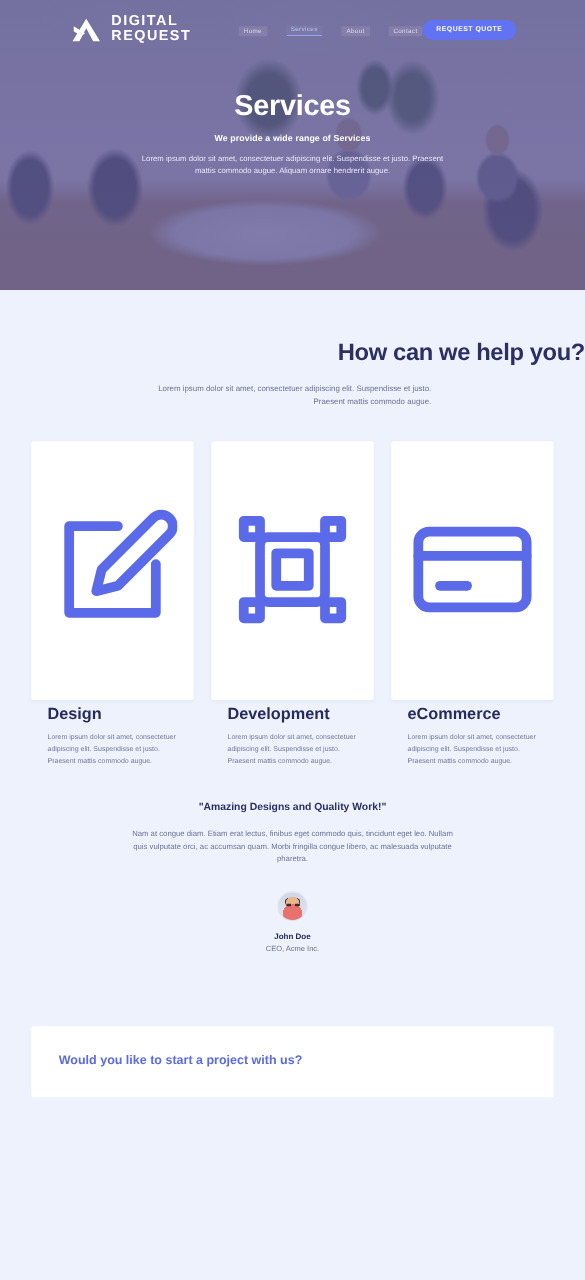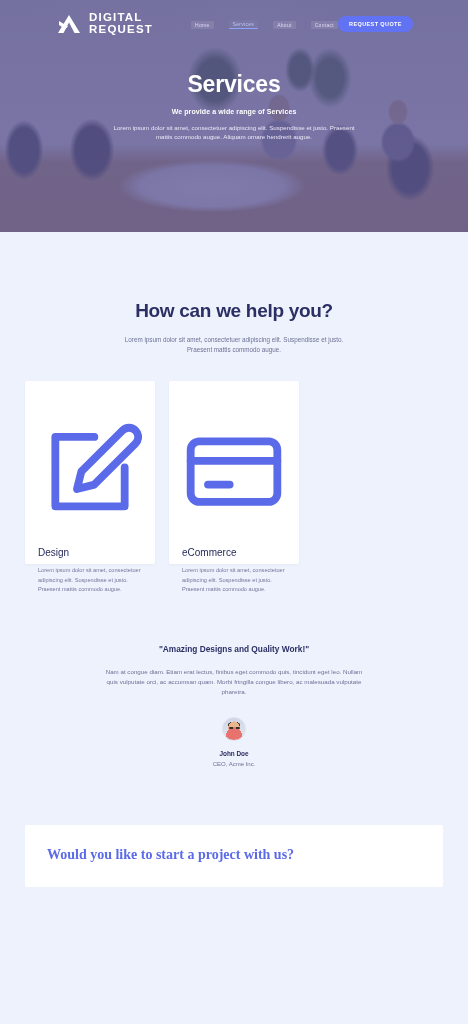--- a/index.html
+++ b/index.html
@@ -99,40 +99,40 @@
   .hero-sub {
     color:#fff; font-size:7px; font-weight:700;
     margin-top:10px; letter-spacing:.1px;
   }
   .hero-text {
     color:#eae7f7; font-size:6.2px; line-height:9px;
     margin-top:8px; max-width:250px; margin-left:auto; margin-right:auto;
   }
 
   
-  .help { padding:40px 0 0; text-align:center;margin-top:28px; }
+  .help { padding:40px 0 0; text-align:right; }
   .help-title { font-size:19px; font-weight:700; color:#2b2f63; letter-spacing:-.3px; }
   .help-text {
     font-size:6.3px; color:#6d7195; line-height:10px;
     margin:13px auto 0; max-width:222px;
   }
 
   
   .cards {
     display:grid; grid-template-columns:repeat(3,1fr);
     gap:14px; padding:26px 25px 0;
   }
   .card {
     background:#fff; border-radius:2px;
     padding:15px 13px 17px;
     box-shadow:0 1px 3px rgba(60,70,140,.05);
   }
   .card-icon { width:18px; height:18px; color:#5b6ae8; margin-bottom:13px; }
   .card-icon svg { display:block; width:100%; height:100%; }
-  .card-title { font-size:10px; font-weight:400; color:#262a5c; margin-bottom:8px; }
+  .card-title { font-size:13px; font-weight:700; color:#262a5c; margin-bottom:8px;margin-top:20px; }
   .card-text { font-size:5.6px; line-height:9.4px; color:#73779b; }
 
   
   .testimonial { text-align:center; padding:80px 0 0; }
   .quote { font-size:8.3px; font-weight:700; color:#2b2f63; }
   .quote-body {
     font-size:6.2px; line-height:10px; color:#6d7195;
     max-width:265px; margin:13px auto 0;
   }
   .avatar {
@@ -154,21 +154,21 @@
   .author-role { font-size:6px; color:#6d7195; margin-top:4px; }
 
   
   .cta-wrap { padding:58px 25px 0; }
   .cta {
     background:#fff; border-radius:2px;
     padding:22px 22px 24px;
     display:flex; align-items:flex-start; gap:16px;
   }
   .cta-left { flex:1; }
-  .cta-title { font-size:14px; font-weight:700; color:#5b6ae8;font-family:Liberation Serif, serif; }
+  .cta-title { font-size:10px; font-weight:700; color:#5b6ae8; }
 </style>
 </head>
 <body>
 
 <div class="page">
 
   <section class="hero">
     <div class="hero-photo"></div>
     <div class="hero-overlay"></div>
 
@@ -214,20 +214,31 @@
       <span class="card-icon">
         <svg viewBox="0 0 24 24" fill="none" stroke="currentColor" stroke-width="1.8" stroke-linecap="round" stroke-linejoin="round">
           <path d="M4 4h9M4 4v16h16v-9"></path>
           <path d="M19.5 2.5a2.1 2.1 0 0 1 3 3L13 15l-4 1 1-4z"></path>
         </svg>
       </span>
       <div class="card-title">Design</div>
       <p class="card-text">Lorem ipsum dolor sit amet, consectetuer adipiscing elit. Suspendisse et justo. Praesent mattis commodo augue.</p>
     </div>
 
+    <div class="card">
+      <span class="card-icon">
+        <svg viewBox="0 0 24 24" fill="none" stroke="currentColor" stroke-width="1.8" stroke-linecap="round" stroke-linejoin="round">
+          <rect x="6" y="6" width="12" height="12" rx="1.5"></rect>
+          <path d="M9 9h6v6H9z"></path>
+          <path d="M3 3h3v3H3zM18 3h3v3h-3zM3 18h3v3H3zM18 18h3v3h-3z"></path>
+        </svg>
+      </span>
+      <div class="card-title">Development</div>
+      <p class="card-text">Lorem ipsum dolor sit amet, consectetuer adipiscing elit. Suspendisse et justo. Praesent mattis commodo augue.</p>
+    </div>
 
 
 
     <div class="card">
       <span class="card-icon">
         <svg viewBox="0 0 24 24" fill="none" stroke="currentColor" stroke-width="1.8" stroke-linecap="round" stroke-linejoin="round">
           <rect x="2" y="5" width="20" height="14" rx="2"></rect>
           <path d="M2 9.5h20"></path>
           <path d="M6 15h5"></path>
         </svg>

